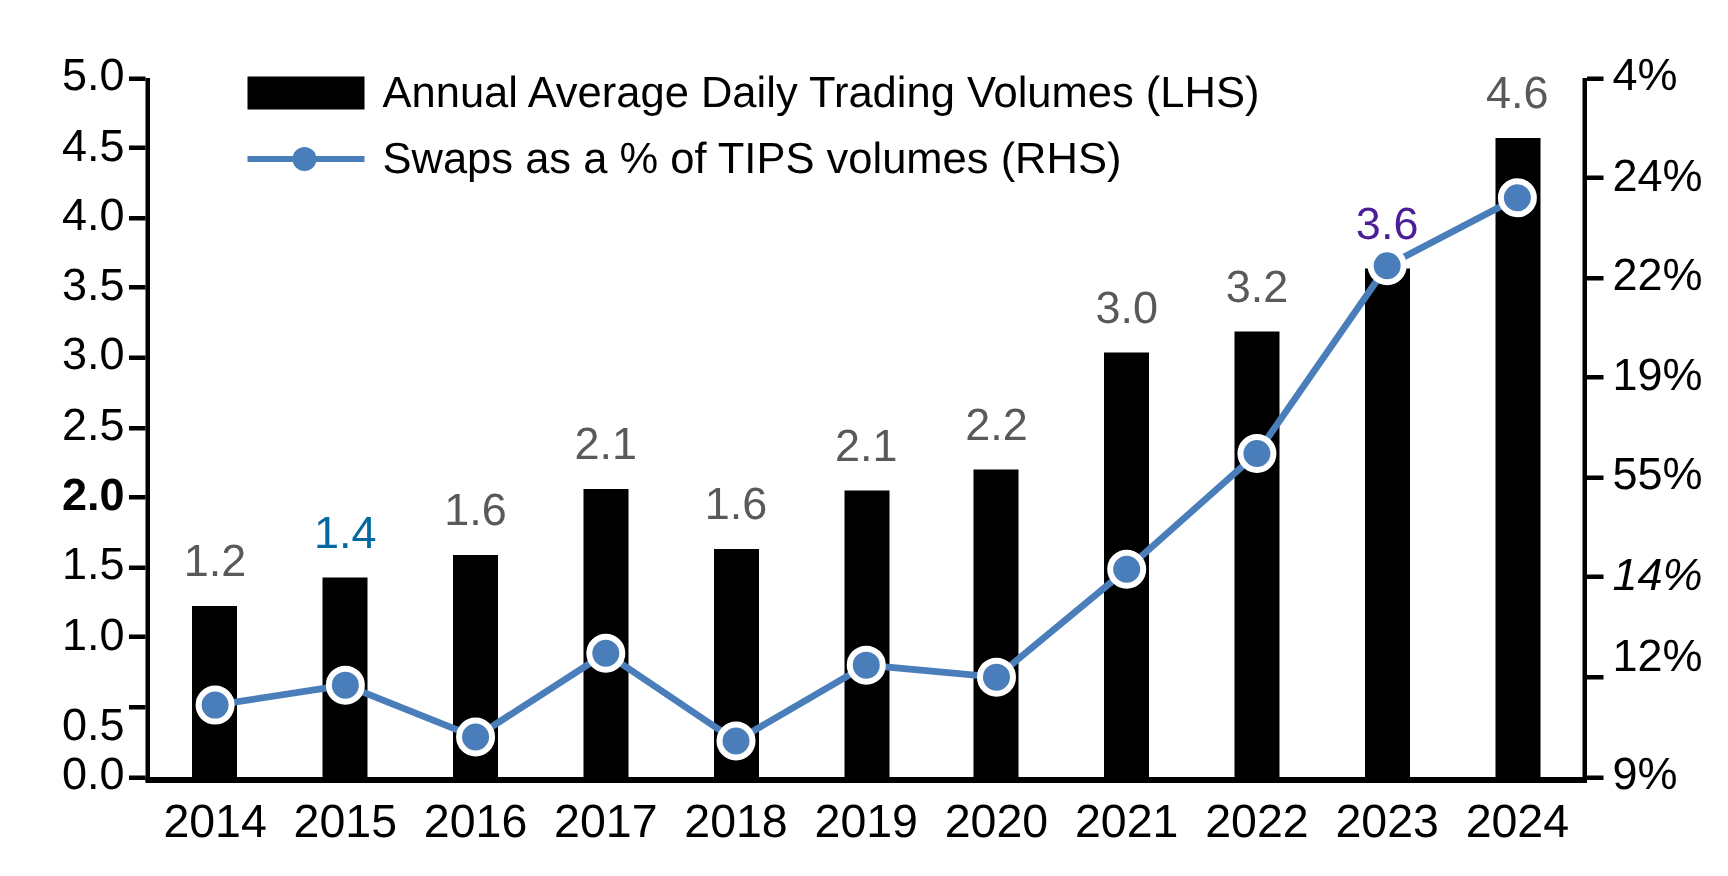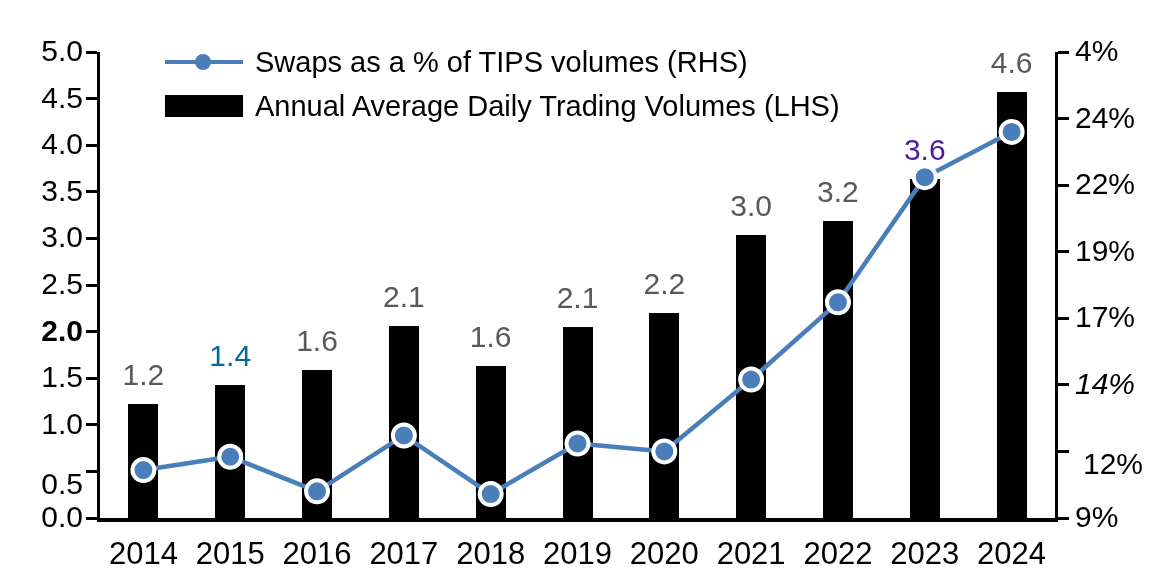--- a/index.html
+++ b/index.html
@@ -86,21 +86,21 @@
     height: 44px;
   }
   .x-label {
     position: absolute;
     font-size: 31px;
     color: #000000;
     text-align: center;
     line-height: 1;
     white-space: nowrap;
     transform: translateX(-50%);
-    top: 6px;
+    top: 0;
   }
 
   
   #legend {
     position: absolute;
     left: 163px;
     top: 40px;
     width: 720px;
   }
   .legend-row {
@@ -171,25 +171,25 @@
       <div class="tick-label left" style="top: 129.2px;">4.0</div>
       <div class="tick left" style="top: 97.1px;"></div>
       <div class="tick-label left" style="top: 82.6px;">4.5</div>
       <div class="tick left" style="top: 50.5px;"></div>
       <div class="tick-label left" style="top: 36px; margin-left: 48px;">5.0</div>
     </div>
   <div id="ticks-right">
       <div class="tick right" style="top: 516.5px;"></div>
       <div class="tick-label right" style="top: 502px;">9%</div>
       <div class="tick right" style="top: 449.929px;"></div>
-      <div class="tick-label right" style="top: 449px; margin-left: 8px;">12%</div>
+      <div class="tick-label right" style="top: 423px;">12%</div>
       <div class="tick right" style="top: 383.357px;"></div>
       <div class="tick-label right" style="top: 368.857px; font-style: italic;">14%</div>
       <div class="tick right" style="top: 316.786px;"></div>
-      <div class="tick-label right" style="top: 302.286px;">17%</div>
+      <div class="tick-label right" style="top: 302.286px;">55%</div>
       <div class="tick right" style="top: 250.214px;"></div>
       <div class="tick-label right" style="top: 235.714px;">19%</div>
       <div class="tick right" style="top: 183.643px;"></div>
       <div class="tick-label right" style="top: 169.143px;">22%</div>
       <div class="tick right" style="top: 117.071px;"></div>
       <div class="tick-label right" style="top: 102.571px;">24%</div>
       <div class="tick right" style="top: 50.5px;"></div>
       <div class="tick-label right" style="top: 36px;">4%</div>
     </div>
 
@@ -246,26 +246,26 @@
       <div class="x-label" style="left: 564.318px;">2020</div>
       <div class="x-label" style="left: 651.136px;">2021</div>
       <div class="x-label" style="left: 737.955px;">2022</div>
       <div class="x-label" style="left: 824.773px;">2023</div>
       <div class="x-label" style="left: 911.591px;">2024</div>
     </div>
 
   <div id="legend">
     <div class="legend-row">
       <span class="legend-key">
+        <span class="legend-swatch-bar"></span>
+      </span>
+      <span class="legend-text">Annual Average Daily Trading Volumes (LHS)</span>
+    </div>
+    <div class="legend-row">
+      <span class="legend-key">
         <span class="legend-swatch-line"></span>
         <span class="legend-swatch-dot"></span>
       </span>
       <span class="legend-text">Swaps as a % of TIPS volumes (RHS)</span>
     </div>
-    <div class="legend-row">
-      <span class="legend-key">
-        <span class="legend-swatch-bar"></span>
-      </span>
-      <span class="legend-text">Annual Average Daily Trading Volumes (LHS)</span>
-    </div>
   </div>
 
 </div>
 
 </body></html>

